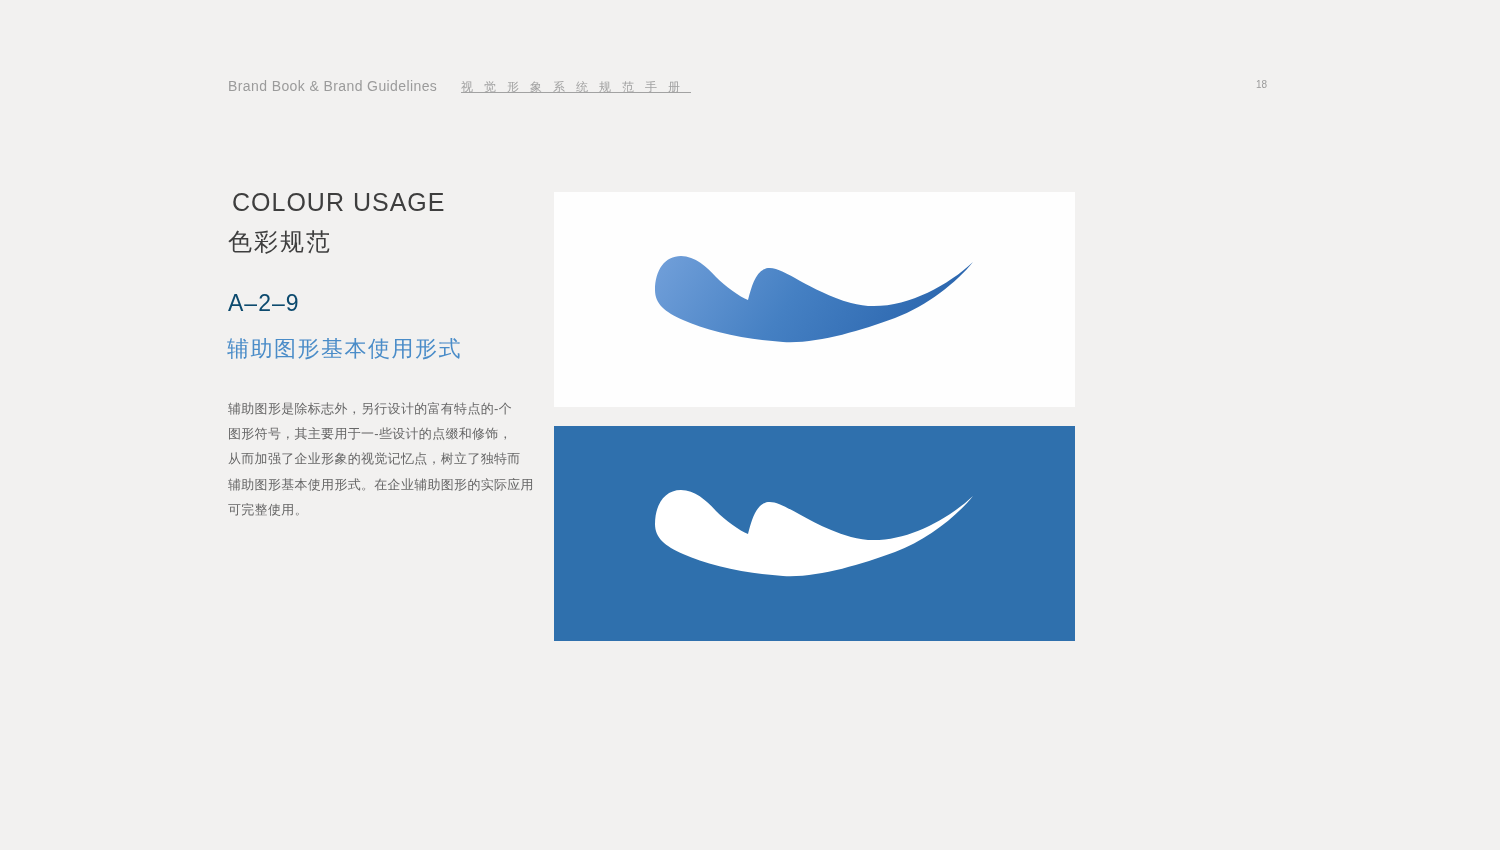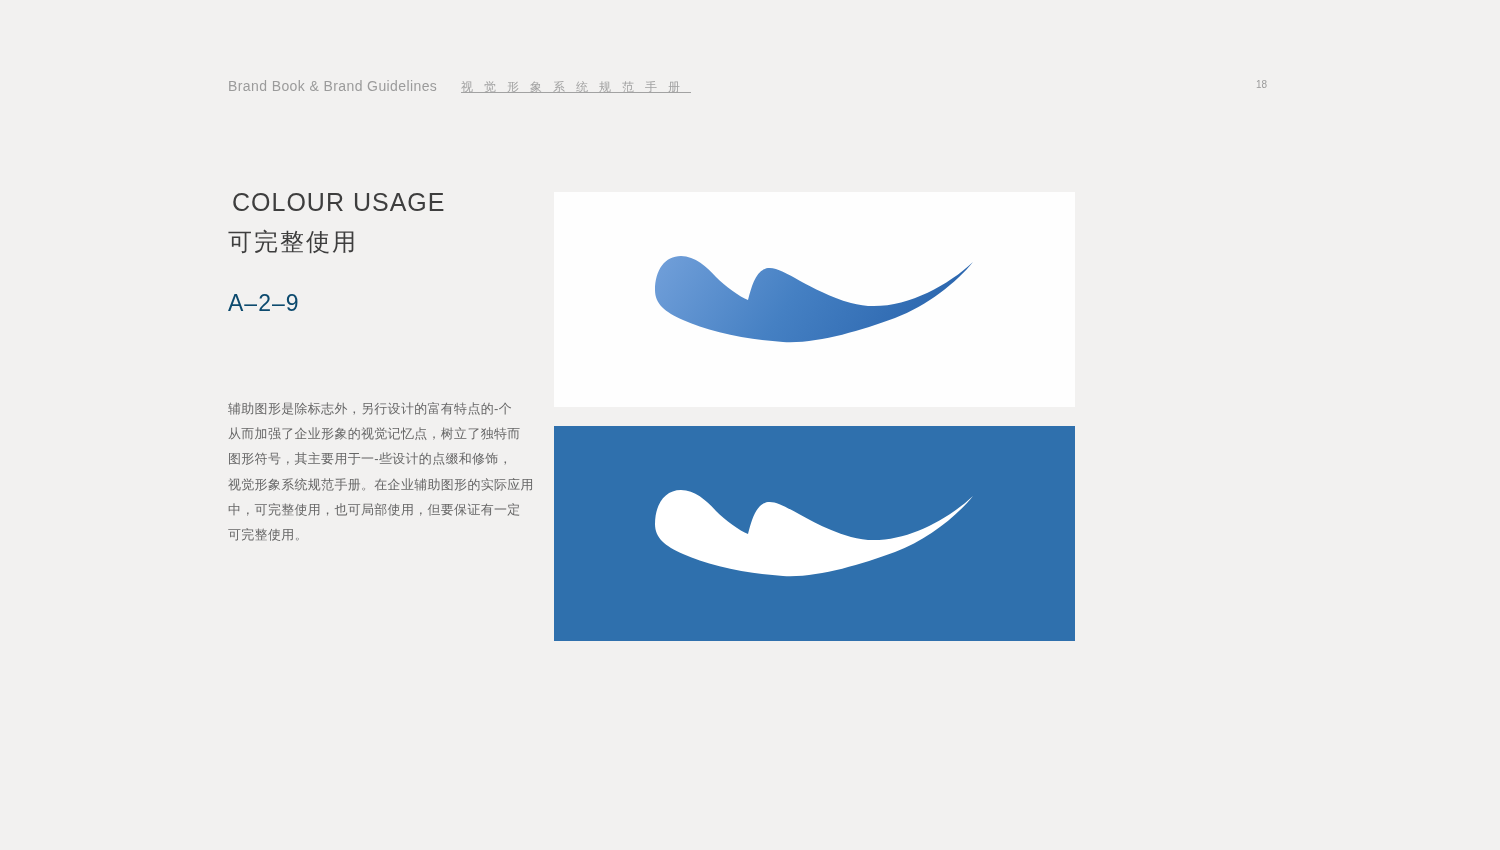--- a/index.html
+++ b/index.html
@@ -103,28 +103,28 @@
 </head>
 <body>
 
 <div class="page">
 
   <div class="header-en">Brand Book &amp; Brand Guidelines</div>
   <div class="header-cn">视觉形象系统规范手册</div>
   <div class="page-number">18</div>
 
   <div class="title-en">COLOUR USAGE</div>
-  <div class="title-cn">可完整使用</div>
+  <div class="title-cn">色彩规范</div>
   <div class="section-code">A–2–9</div>
+  <div class="section-subtitle">辅助图形基本使用形式</div>
   <div class="body-text">
     <p>辅助图形是除标志外，另行设计的富有特点的-个</p>
+    <p>图形符号，其主要用于一-些设计的点缀和修饰，</p>
     <p>从而加强了企业形象的视觉记忆点，树立了独特而</p>
-    <p>图形符号，其主要用于一-些设计的点缀和修饰，</p>
-    <p>视觉形象系统规范手册。在企业辅助图形的实际应用</p>
-    <p>中，可完整使用，也可局部使用，但要保证有一定</p>
+    <p>辅助图形基本使用形式。在企业辅助图形的实际应用</p>
     <p>可完整使用。</p>
   </div>
 
   <div class="panel panel-light">
     <svg width="320" height="96" viewBox="0 0 320 96" xmlns="http://www.w3.org/2000/svg">
       <defs>
         <linearGradient id="waveGrad" x1="0%" y1="0%" x2="100%" y2="18%">
           <stop offset="0%" stop-color="#72a0da"></stop>
           <stop offset="50%" stop-color="#4580c3"></stop>
           <stop offset="100%" stop-color="#2b66ae"></stop>

